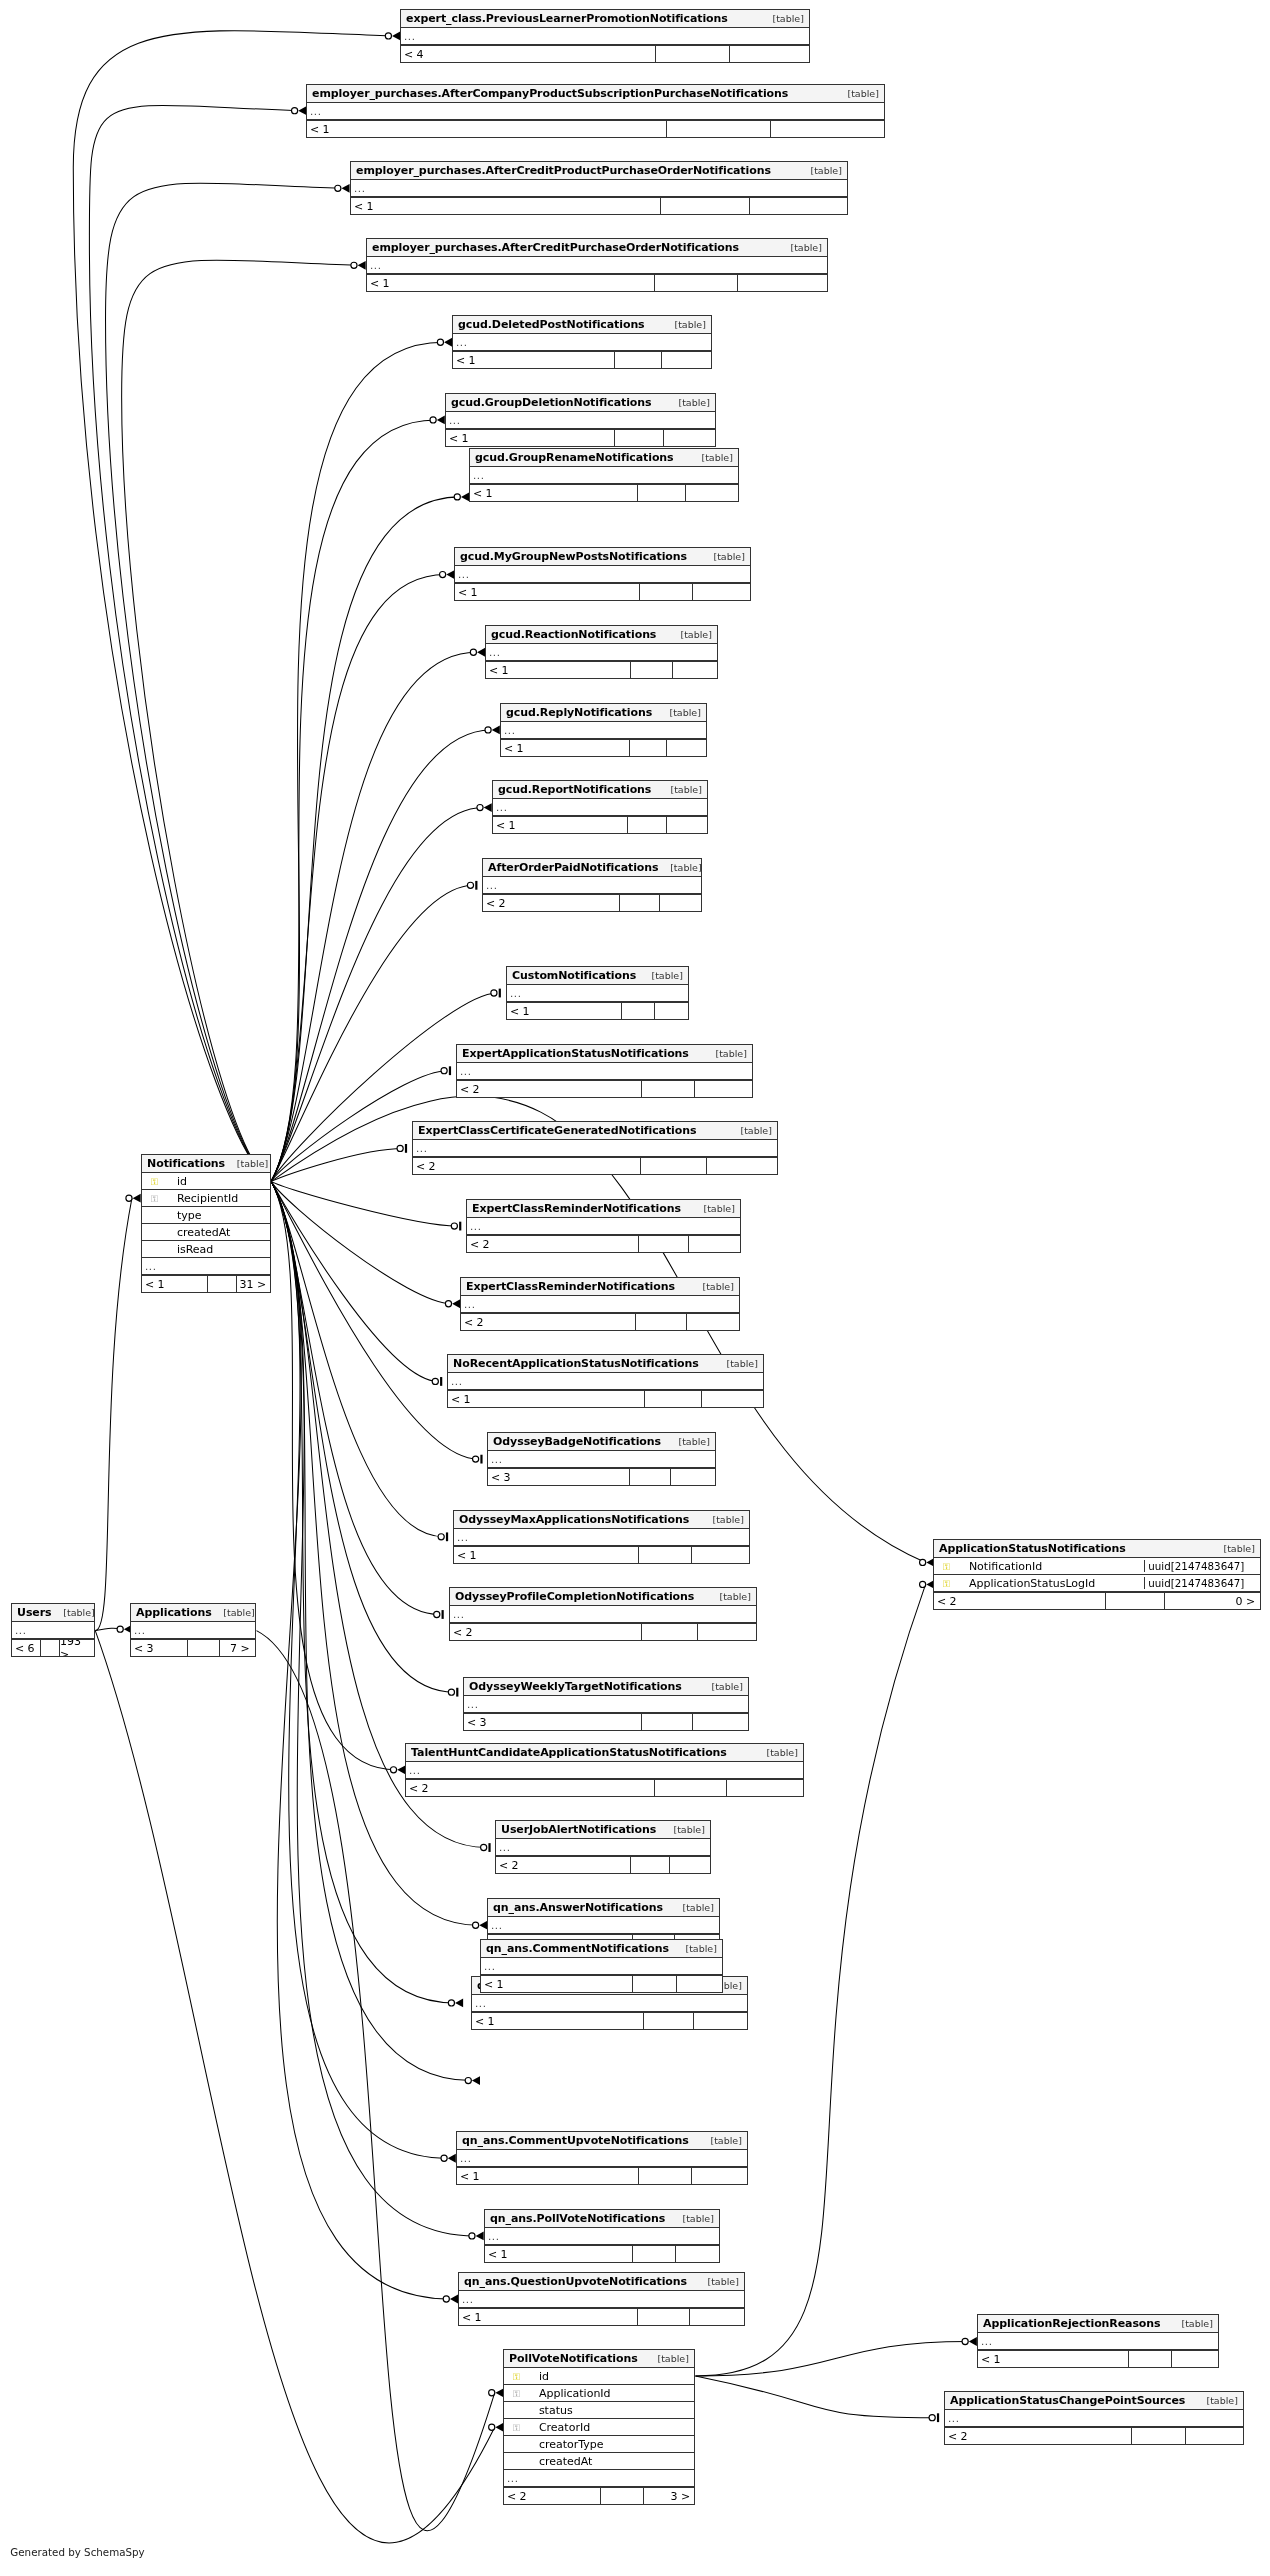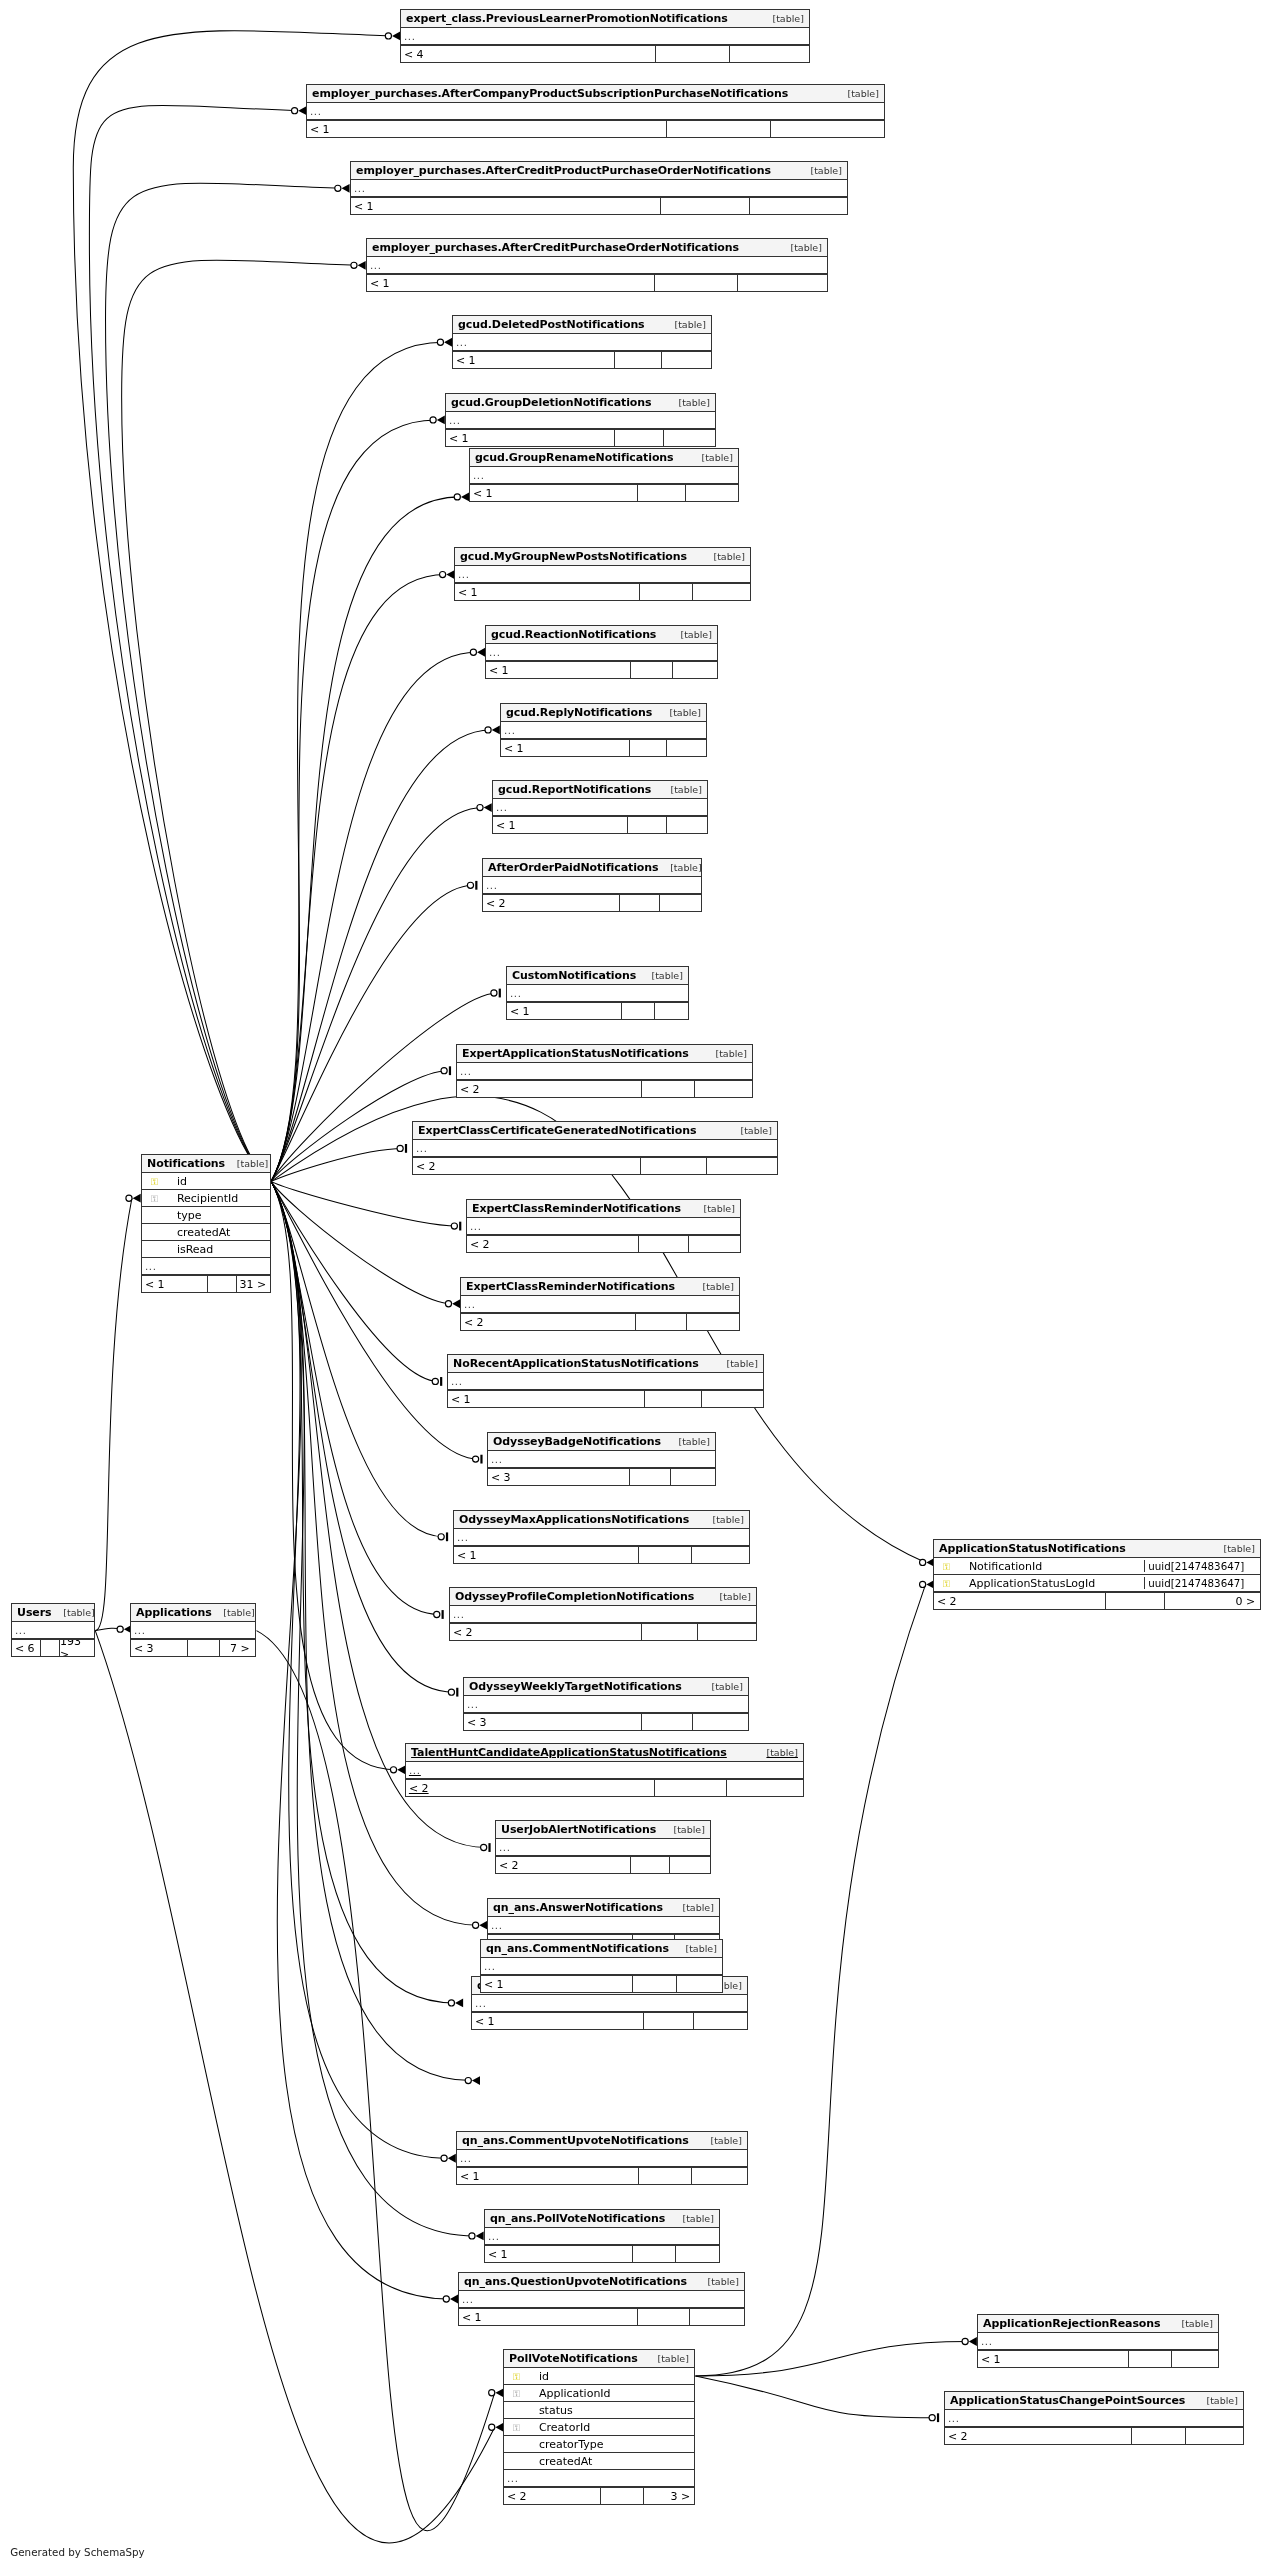--- a/index.html
+++ b/index.html
@@ -543,21 +543,21 @@
         </div>
         <div class="tbl-row ellipsis">
           <span>...</span>
         </div>
         <div class="tbl-foot">
           <div class="foot-cell foot-left" style="width: 177px;">&lt; 3</div>
           <div class="foot-cell foot-mid" style="width: 51px;"></div>
           <div class="foot-cell foot-right" style="width: 54px;"></div>
         </div>
       </div>
-      <div class="table-node" style="left: 405px; top: 1743px; width: 399px; text-decoration: underline;">
+      <div class="table-node" style="left: 405px; top: 1743px; width: 399px;">
         <div class="tbl-head">
           <span class="tbl-name">TalentHuntCandidateApplicationStatusNotifications</span>
           <span class="tbl-tag">[table]</span>
         </div>
         <div class="tbl-row ellipsis">
           <span>...</span>
         </div>
         <div class="tbl-foot">
           <div class="foot-cell foot-left" style="width: 248px;">&lt; 2</div>
           <div class="foot-cell foot-mid" style="width: 72px;"></div>

